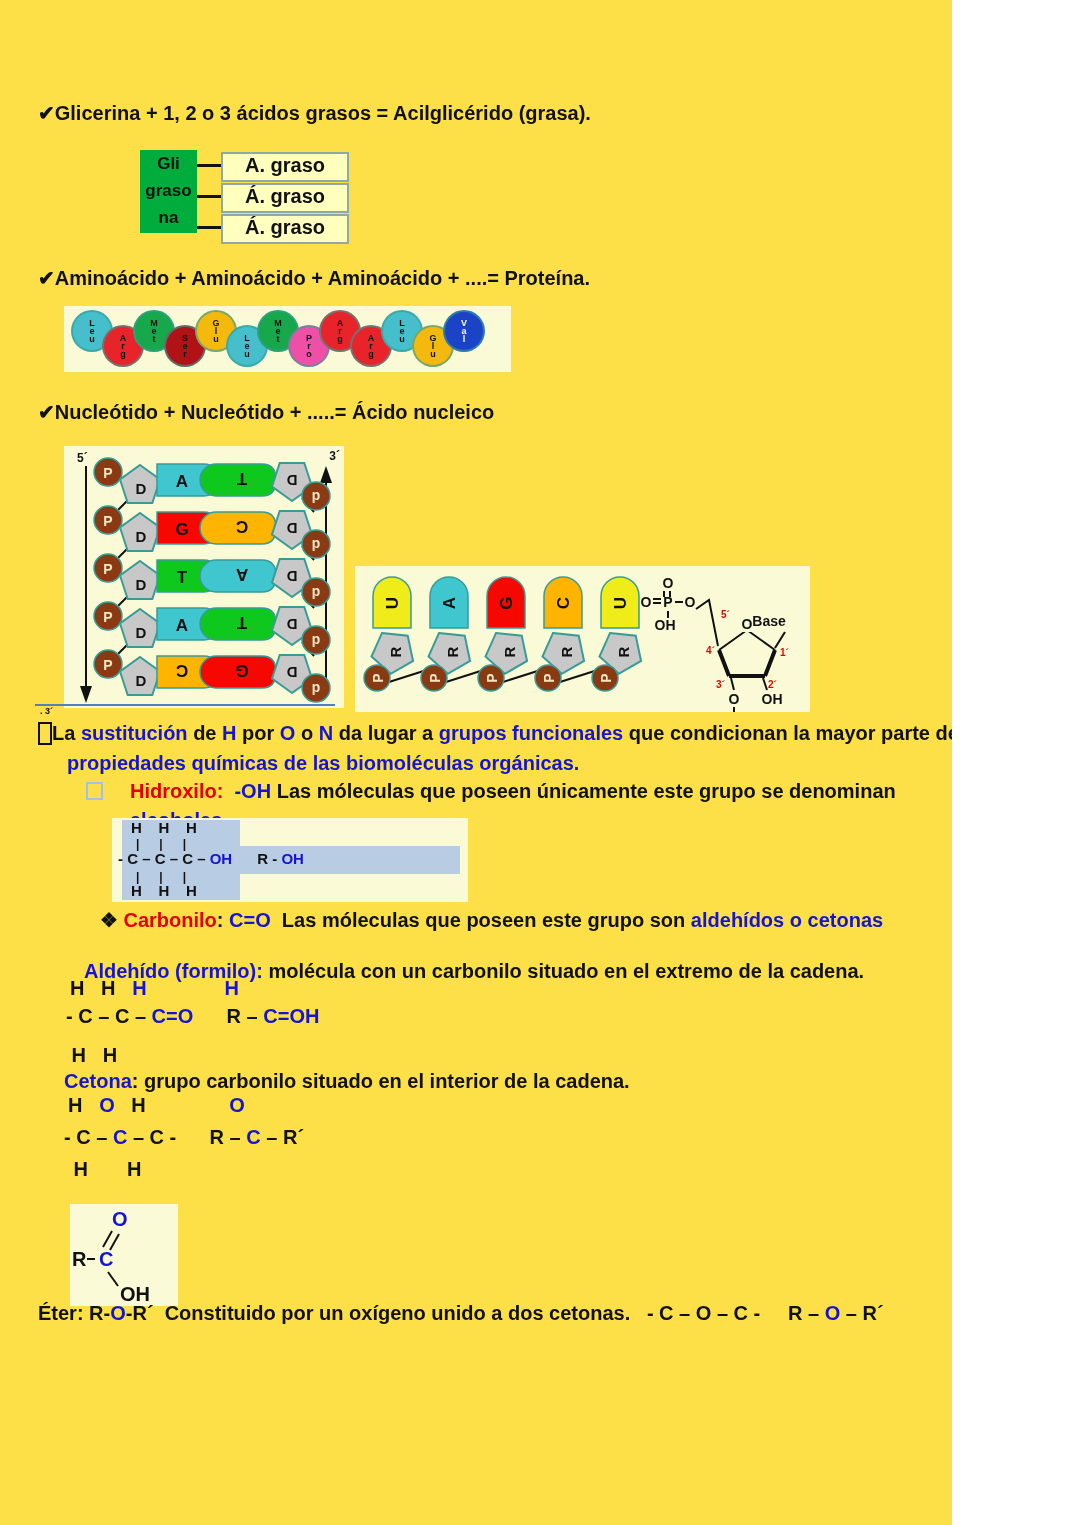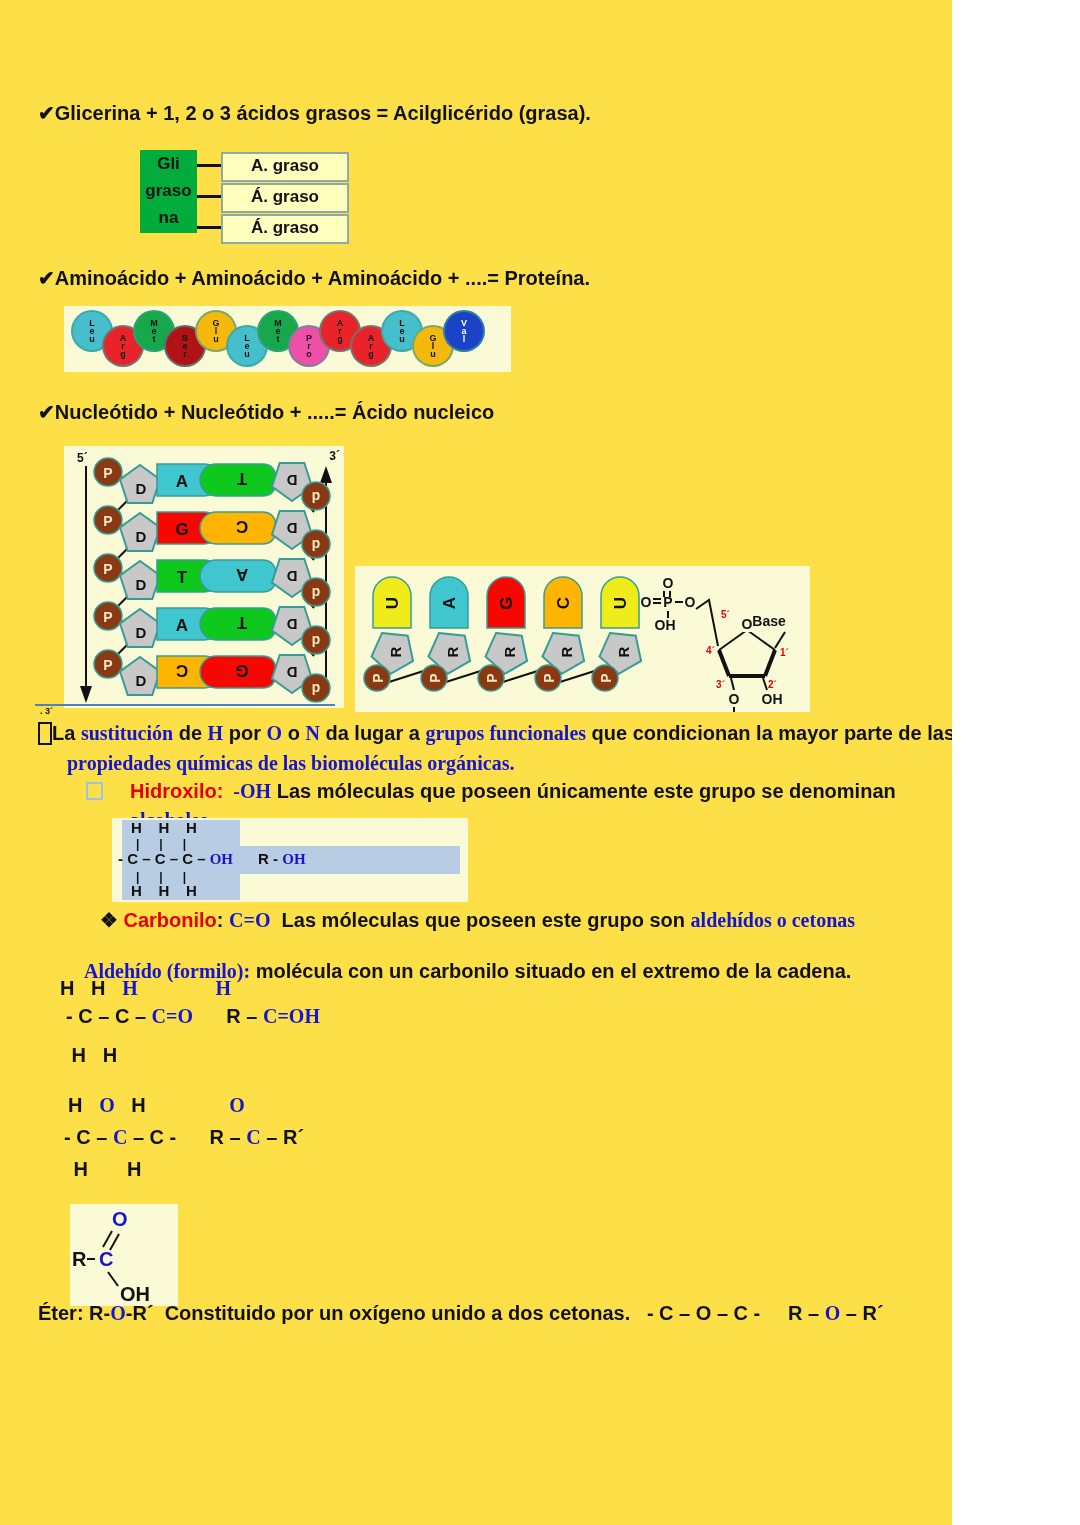--- a/index.html
+++ b/index.html
@@ -1,29 +1,29 @@
 <!DOCTYPE html>
 <html><head>
 <meta charset="utf-8">
 <style>
   html,body{margin:0;padding:0;background:#fff;}
   .page{position:relative;width:952px;height:1525px;background:#fde047;overflow:hidden;
         font-family:"Liberation Sans",sans-serif;font-weight:bold;color:#111;}
   .abs{position:absolute;}
   .h{font-size:20px;}
-  .c-k{color:#111;} .c-b{color:#1414D2;font-family:Liberation Serif, serif;} .c-r{color:#E50000;margin-top:20px;}
+  .c-k{color:#111;} .c-b{color:#1414D2;} .c-r{color:#E50000;margin-top:20px;}
   .runs{white-space:pre-wrap;}
   .tofu{display:inline-block;width:10px;height:19px;border:2.5px solid #111;}
   .sqb{display:inline-block;width:13px;height:14px;border:2px solid #9DC3E6;}
   
   .gbox{position:absolute;left:0;top:0;width:57px;height:83px;background:#00AD3C;
         text-align:center;font-size:17px;line-height:27px;color:#063;color:#111;}
   .gline{position:absolute;left:57px;width:24px;height:3px;background:#111;}
   .ybox{position:absolute;left:81px;width:124px;height:26px;background:#FFFFBE;border:2px solid #8FA8A8;
-        text-align:center;font-size:17px;line-height:23px;}
+        text-align:center;font-size:20px;line-height:23px;}
   
   .strip{background:#FBFAD6;display:flex;align-items:flex-start;padding:2px 0 0 7px;box-sizing:border-box;}
   .aa{width:42px;height:42px;border-radius:50%;border:2px solid rgba(55,156,151,.65);box-sizing:border-box;
       margin-right:-11px;display:flex;flex-direction:column;align-items:center;justify-content:center;
       font-size:9px;line-height:8px;flex:0 0 auto;}
   .aa.lo{margin-top:17px;} .aa.hi{margin-top:2px;}
   
   .srow{position:absolute;white-space:pre;font-size:15px;line-height:20px;}
   .bondrow{font-size:12px;line-height:10px;}
   .hyA{position:absolute;left:10px;top:2px;width:118px;height:80px;background:#B8CCE4;}
@@ -323,24 +323,25 @@
     <div class="srow runs" style="left:19px;top:0"><span class="c-k">H    H    H</span></div>
     <div class="srow runs bondrow" style="left:24px;top:21px"><span class="c-k">|      |      |</span></div>
     <div class="srow runs" style="left:6px;top:31px"><span class="c-k">- C – C – C – </span><span class="c-b">OH</span><span class="c-k">      R - </span><span class="c-b">OH</span></div>
     <div class="srow runs bondrow" style="left:24px;top:54px"><span class="c-k">|      |      |</span></div>
     <div class="srow runs" style="left:19px;top:63px"><span class="c-k">H    H    H</span></div>
   </div>
 
   <div class="abs h runs" style="left:84px;top:960px"><span class="c-b">Aldehído (formilo):</span><span class="c-k"> molécula con un carbonilo situado en el extremo de la cadena.</span></div>
   <div class="abs h runs" style="left:100px;top:908px"><span class="c-k">❖ </span><span class="c-r">Carbonilo</span><span class="c-k">: </span><span class="c-b">C=O</span><span class="c-k">  Las móleculas que poseen este grupo son </span><span class="c-b">aldehídos o cetonas</span></div>
 
-  <div class="frow runs" style="left:60px;top:977px"><span class="c-k">H   H   </span><span class="c-b">H</span><span class="c-k">              </span><span class="c-b">H</span></div>
+  <div class="frow runs" style="left:70px;top:977px"><span class="c-k">H   H   </span><span class="c-b">H</span><span class="c-k">              </span><span class="c-b">H</span></div>
   <div class="frow runs" style="left:66px;top:1005px"><span class="c-k">- C – C – </span><span class="c-b">C=O</span><span class="c-k">      R – </span><span class="c-b">C=OH</span></div>
   <div class="frow runs" style="left:66px;top:1044px"><span class="c-k"> H   H</span></div>
 
+  <div class="abs h runs" style="left:64px;top:1070px"><span class="c-b">Cetona</span><span class="c-k">: grupo carbonilo situado en el interior de la cadena.</span></div>
   <div class="frow runs" style="left:68px;top:1094px"><span class="c-k">H   </span><span class="c-b">O</span><span class="c-k">   H               </span><span class="c-b">O</span></div>
   <div class="frow runs" style="left:64px;top:1126px"><span class="c-k">- C – </span><span class="c-b">C</span><span class="c-k"> – C -      R – </span><span class="c-b">C</span><span class="c-k"> – R´</span></div>
   <div class="frow runs" style="left:68px;top:1158px"><span class="c-k"> H       H</span></div>
 
 
   <svg class="abs" style="left:70px;top:1204px" width="108" height="102" viewBox="0 0 108 102">
     <rect width="108" height="102" fill="#FBFAD6"></rect>
     <text x="42" y="22" class="cb">O</text>
     <line x1="33" y1="43" x2="42" y2="27" class="bond"></line>
     <line x1="40" y1="46" x2="49" y2="30" class="bond"></line>

